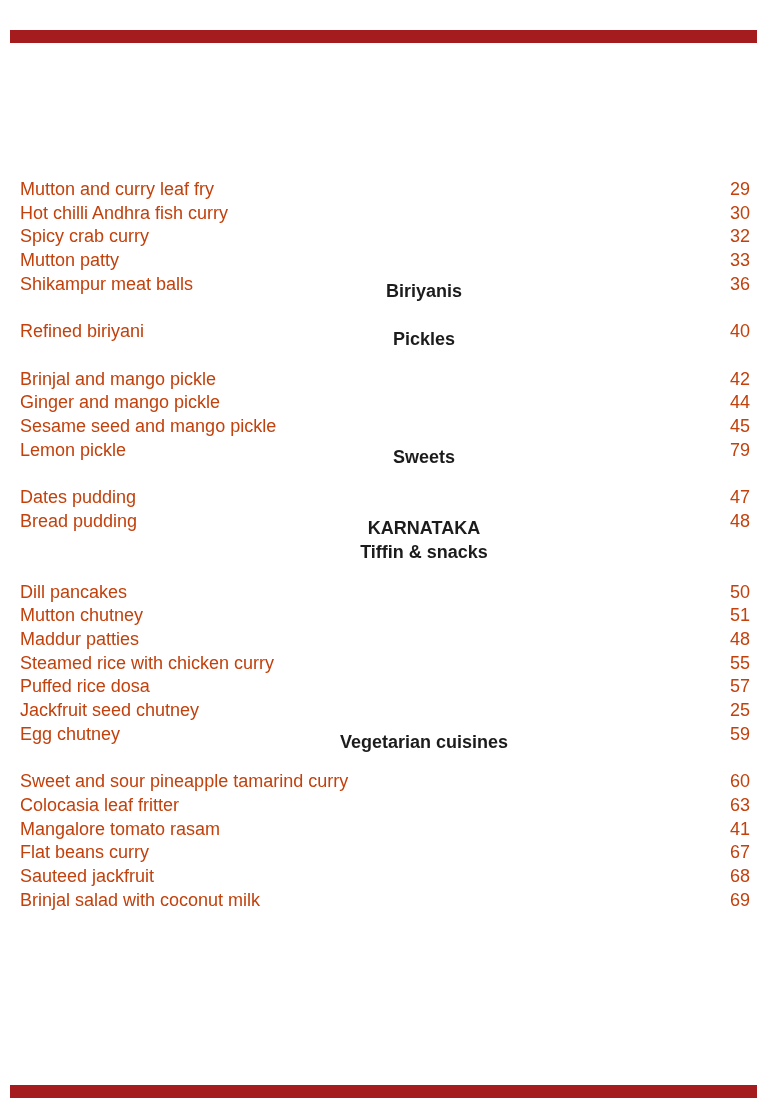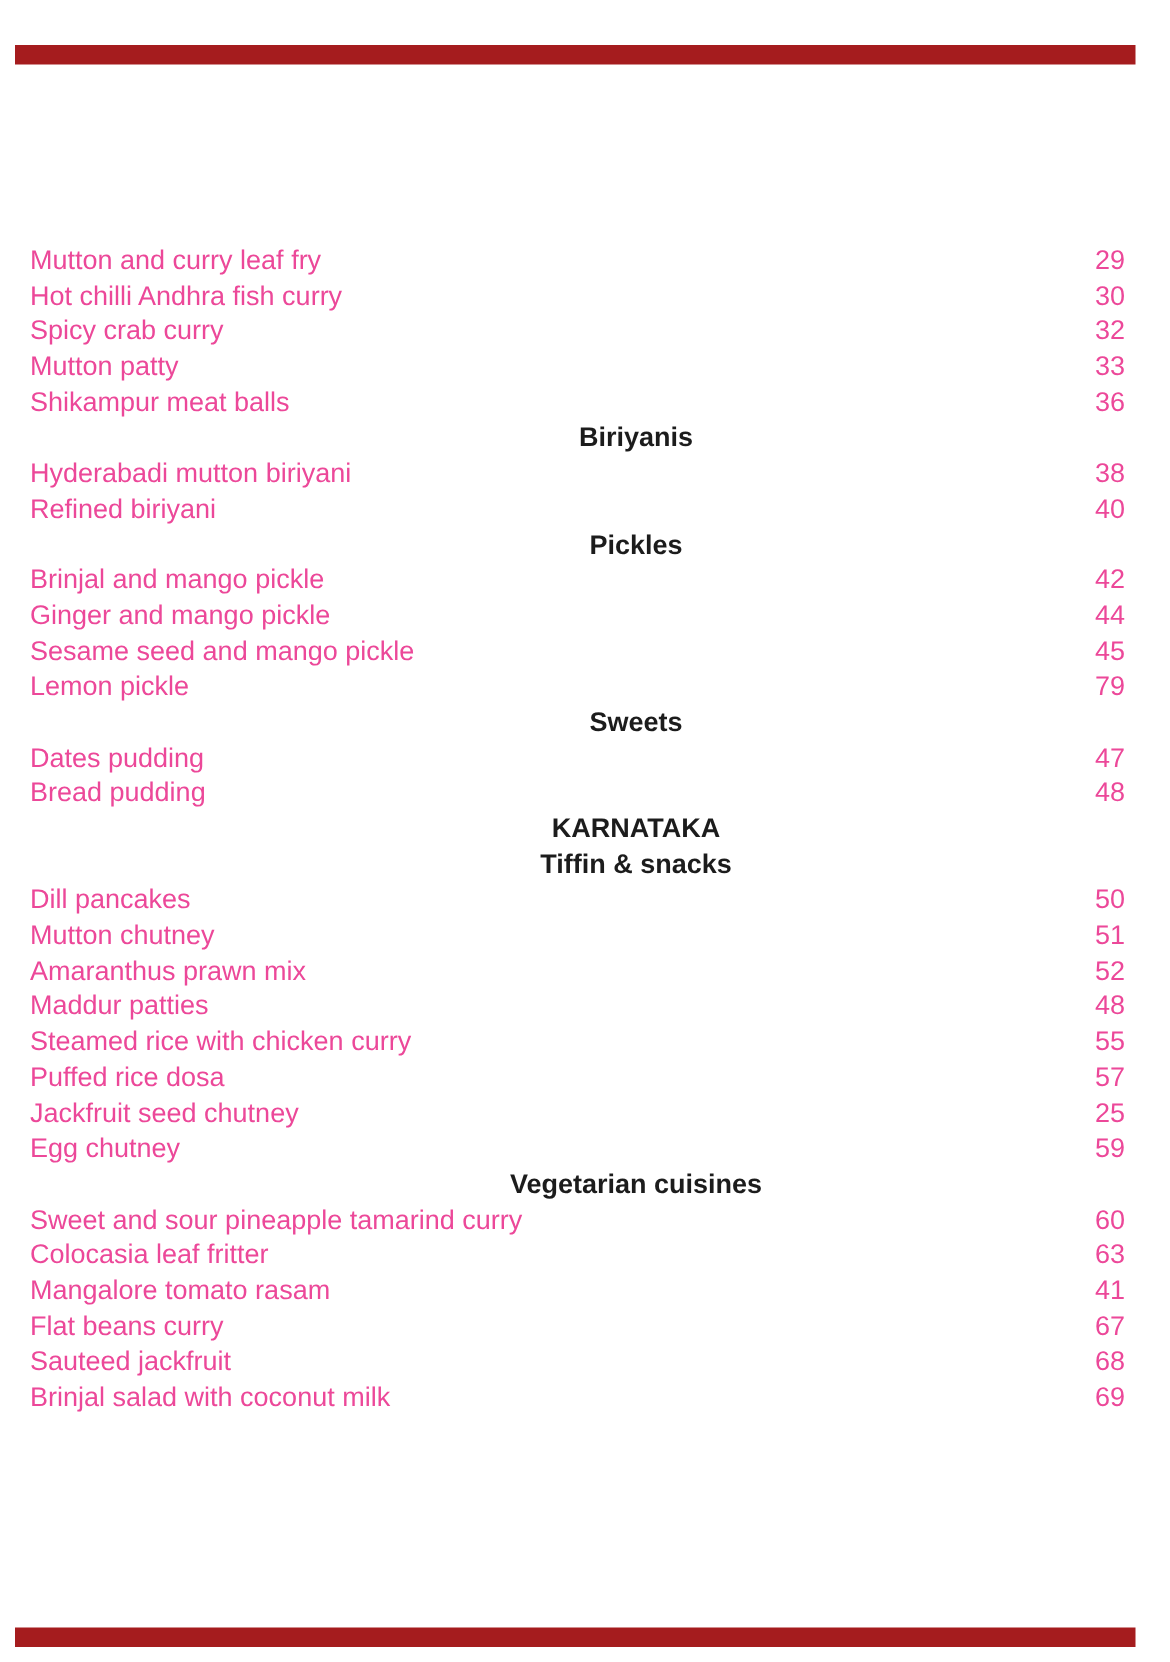--- a/index.html
+++ b/index.html
@@ -27,36 +27,36 @@
   .toc {
     position: absolute;
     top: 162px;
     left: 20px;
     right: 30px; 
   }
   .row {
     height: 23.7px;
     line-height: 23.7px;
     font-size: 18px;
-    color: #ec4899;
+    color: #c2410c;
     display: flex;
     justify-content: space-between;
     align-items: baseline;
     white-space: nowrap;
   }
   .row.heading {
     display: block;
     text-align: center;
     font-weight: bold;
     color: #1c1c1c;
     position: relative;
     left: 39px; 
   }
   .row .item-label { text-align: left; }
-  .row .item-page  { text-align: right; }
+  .row .item-page  { text-align: right; margin-top: 16px; }
 </style>
 </head>
 <body style="background: rgb(255, 255, 255);">
 
 <div class="accent-bar top" style="background: rgb(165, 28, 30);"></div>
 
 <div class="toc">
     <div class="row item">
       <span class="item-label">Mutton and curry leaf fry</span>
       <span class="item-page">29</span>
@@ -71,24 +71,20 @@
     </div>
     <div class="row item">
       <span class="item-label">Mutton patty</span>
       <span class="item-page">33</span>
     </div>
     <div class="row item">
       <span class="item-label">Shikampur meat balls</span>
       <span class="item-page">36</span>
     </div>
     <div class="row heading">Biriyanis</div>
-    <div class="row item">
-      <span class="item-label">Hyderabadi mutton biriyani</span>
-      <span class="item-page">38</span>
-    </div>
     <div class="row item">
       <span class="item-label">Refined biriyani</span>
       <span class="item-page">40</span>
     </div>
     <div class="row heading">Pickles</div>
     <div class="row item">
       <span class="item-label">Brinjal and mango pickle</span>
       <span class="item-page">42</span>
     </div>
     <div class="row item">
@@ -114,24 +110,20 @@
     </div>
     <div class="row heading">KARNATAKA</div>
     <div class="row heading">Tiffin &amp; snacks</div>
     <div class="row item">
       <span class="item-label">Dill pancakes</span>
       <span class="item-page">50</span>
     </div>
     <div class="row item">
       <span class="item-label">Mutton chutney</span>
       <span class="item-page">51</span>
-    </div>
-    <div class="row item">
-      <span class="item-label">Amaranthus prawn mix</span>
-      <span class="item-page">52</span>
     </div>
     <div class="row item">
       <span class="item-label">Maddur patties</span>
       <span class="item-page">48</span>
     </div>
     <div class="row item">
       <span class="item-label">Steamed rice with chicken curry</span>
       <span class="item-page">55</span>
     </div>
     <div class="row item">

